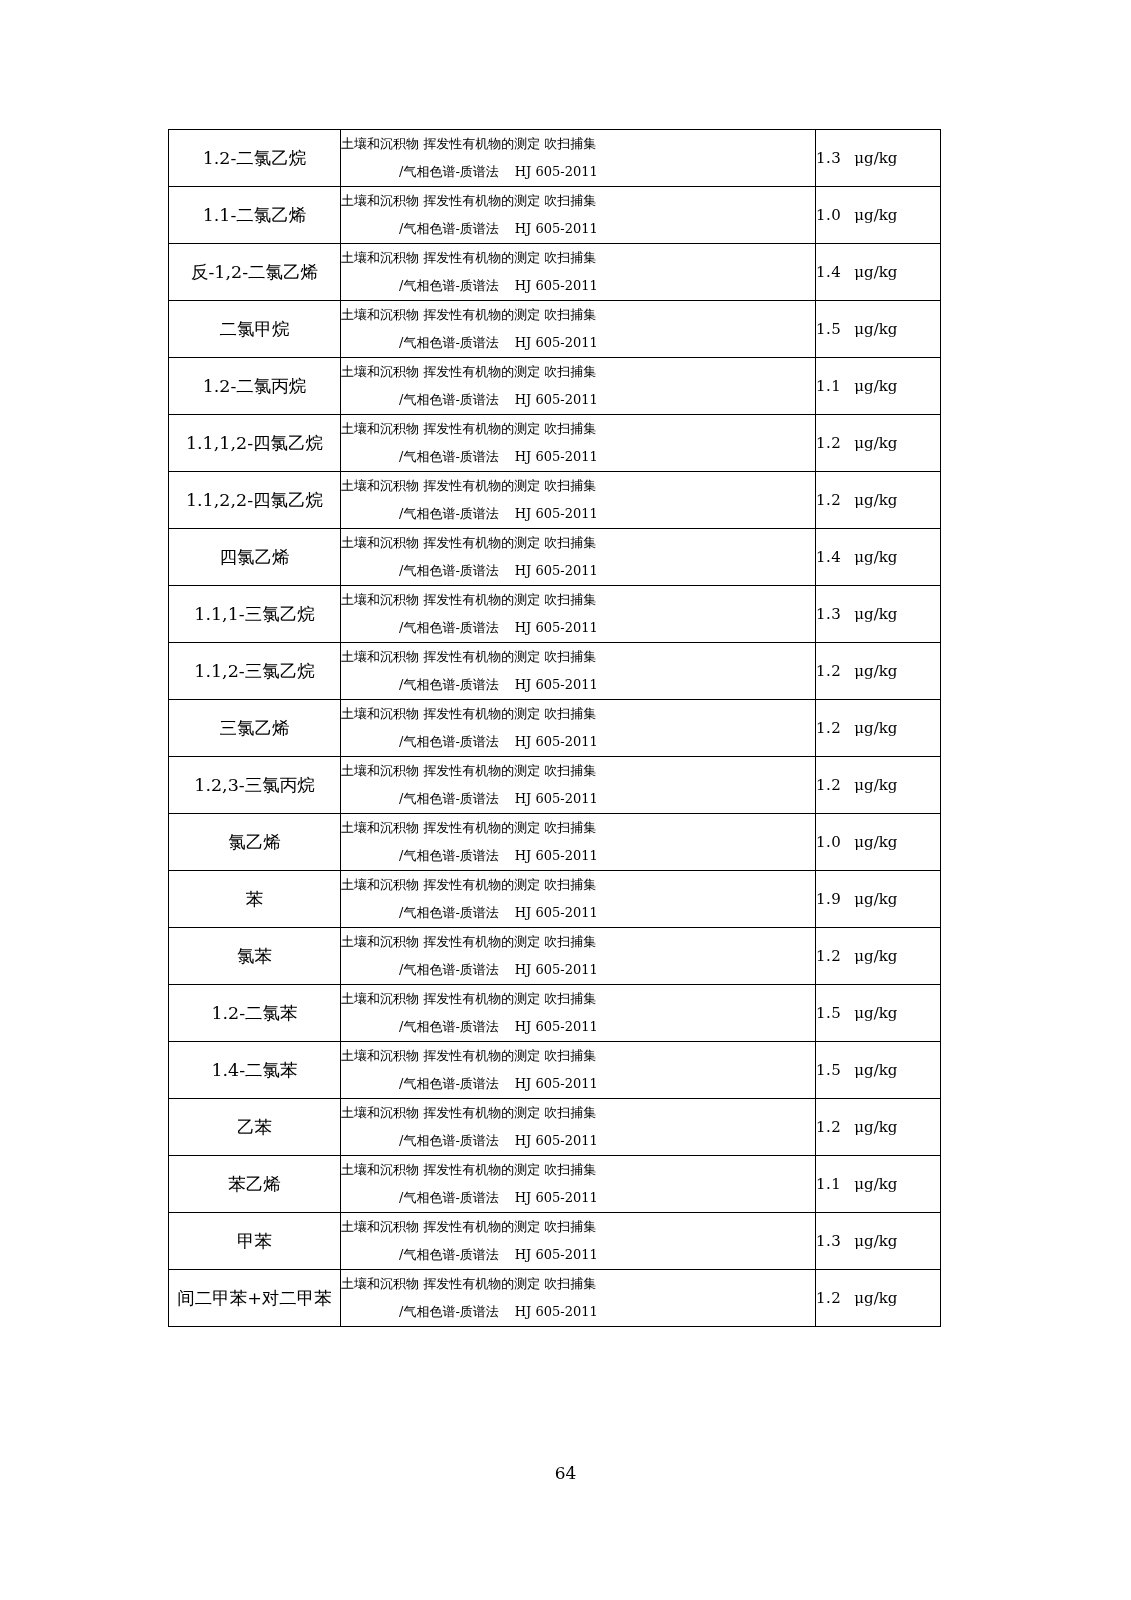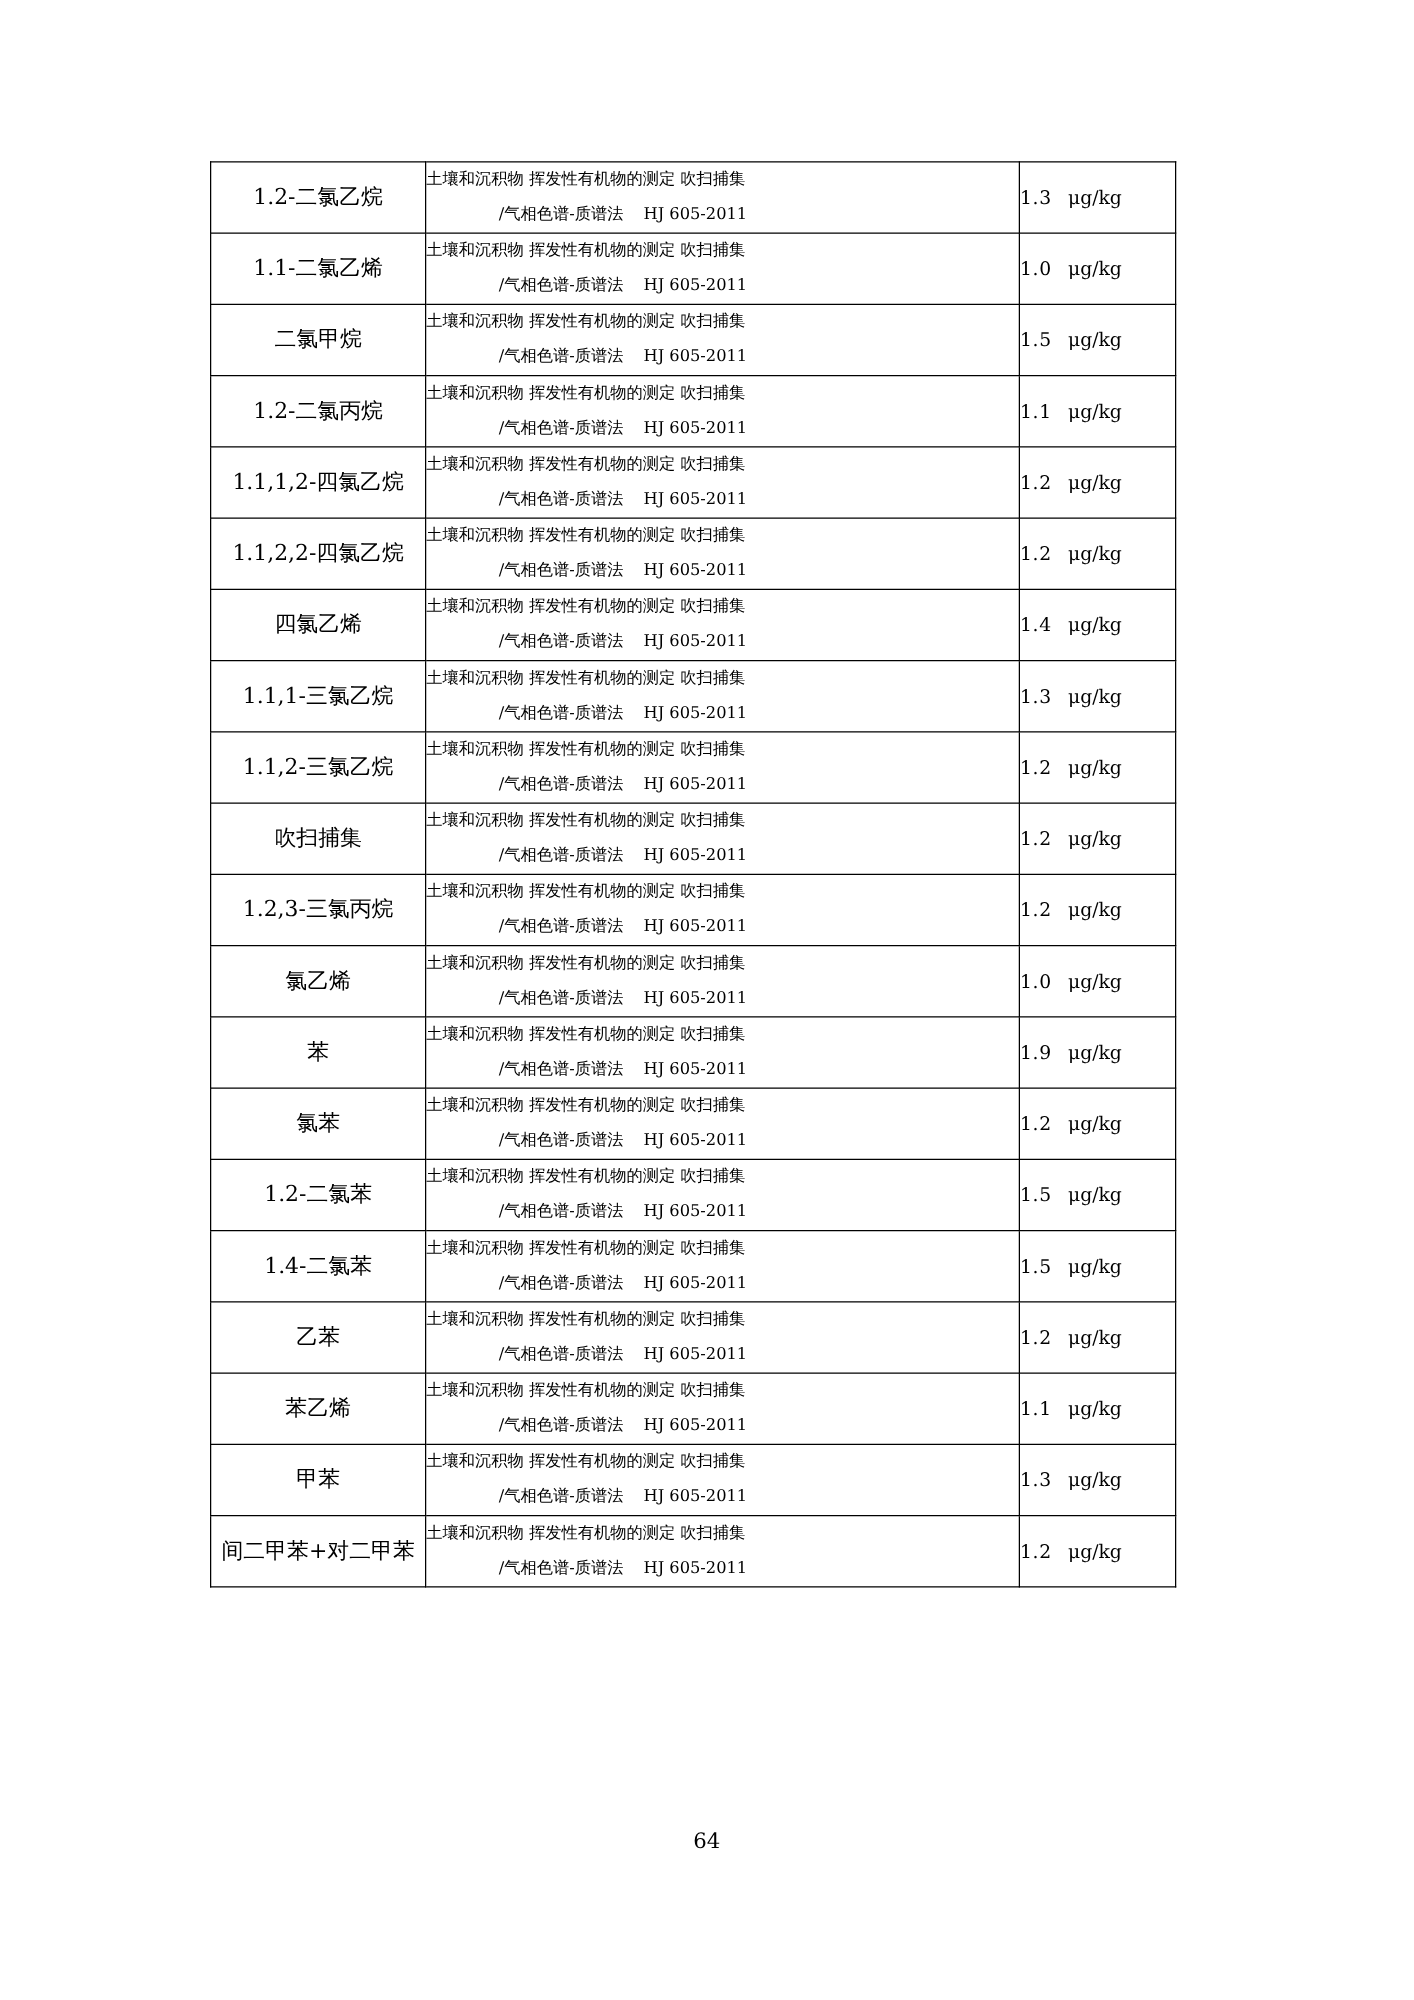--- a/index.html
+++ b/index.html
@@ -103,20 +103,28 @@
           </tr>
           <tr>
             <td class="cell-name">1.1-二氯乙烯</td>
             <td class="cell-method">
               <span class="m-line1">土壤和沉积物 挥发性有机物的测定 吹扫捕集</span>
               <span class="m-line2"><span>/气相色谱-质谱法</span><span class="std-code">HJ 605-2011</span></span>
             </td>
             <td class="cell-value"><span class="val-num">1.0</span><span class="val-unit">μg/kg</span></td>
           </tr>
           <tr>
+            <td class="cell-name">反-1,2-二氯乙烯</td>
+            <td class="cell-method">
+              <span class="m-line1">土壤和沉积物 挥发性有机物的测定 吹扫捕集</span>
+              <span class="m-line2"><span>/气相色谱-质谱法</span><span class="std-code">HJ 605-2011</span></span>
+            </td>
+            <td class="cell-value"><span class="val-num">1.4</span><span class="val-unit">μg/kg</span></td>
+          </tr>
+          <tr>
             <td class="cell-name">二氯甲烷</td>
             <td class="cell-method">
               <span class="m-line1">土壤和沉积物 挥发性有机物的测定 吹扫捕集</span>
               <span class="m-line2"><span>/气相色谱-质谱法</span><span class="std-code">HJ 605-2011</span></span>
             </td>
             <td class="cell-value"><span class="val-num">1.5</span><span class="val-unit">μg/kg</span></td>
           </tr>
           <tr>
             <td class="cell-name">1.2-二氯丙烷</td>
             <td class="cell-method">
@@ -159,21 +167,21 @@
           </tr>
           <tr>
             <td class="cell-name">1.1,2-三氯乙烷</td>
             <td class="cell-method">
               <span class="m-line1">土壤和沉积物 挥发性有机物的测定 吹扫捕集</span>
               <span class="m-line2"><span>/气相色谱-质谱法</span><span class="std-code">HJ 605-2011</span></span>
             </td>
             <td class="cell-value"><span class="val-num">1.2</span><span class="val-unit">μg/kg</span></td>
           </tr>
           <tr>
-            <td class="cell-name">吹扫捕集</td>
+            <td class="cell-name">三氯乙烯</td>
             <td class="cell-method">
               <span class="m-line1">土壤和沉积物 挥发性有机物的测定 吹扫捕集</span>
               <span class="m-line2"><span>/气相色谱-质谱法</span><span class="std-code">HJ 605-2011</span></span>
             </td>
             <td class="cell-value"><span class="val-num">1.2</span><span class="val-unit">μg/kg</span></td>
           </tr>
           <tr>
             <td class="cell-name">1.2,3-三氯丙烷</td>
             <td class="cell-method">
               <span class="m-line1">土壤和沉积物 挥发性有机物的测定 吹扫捕集</span>

